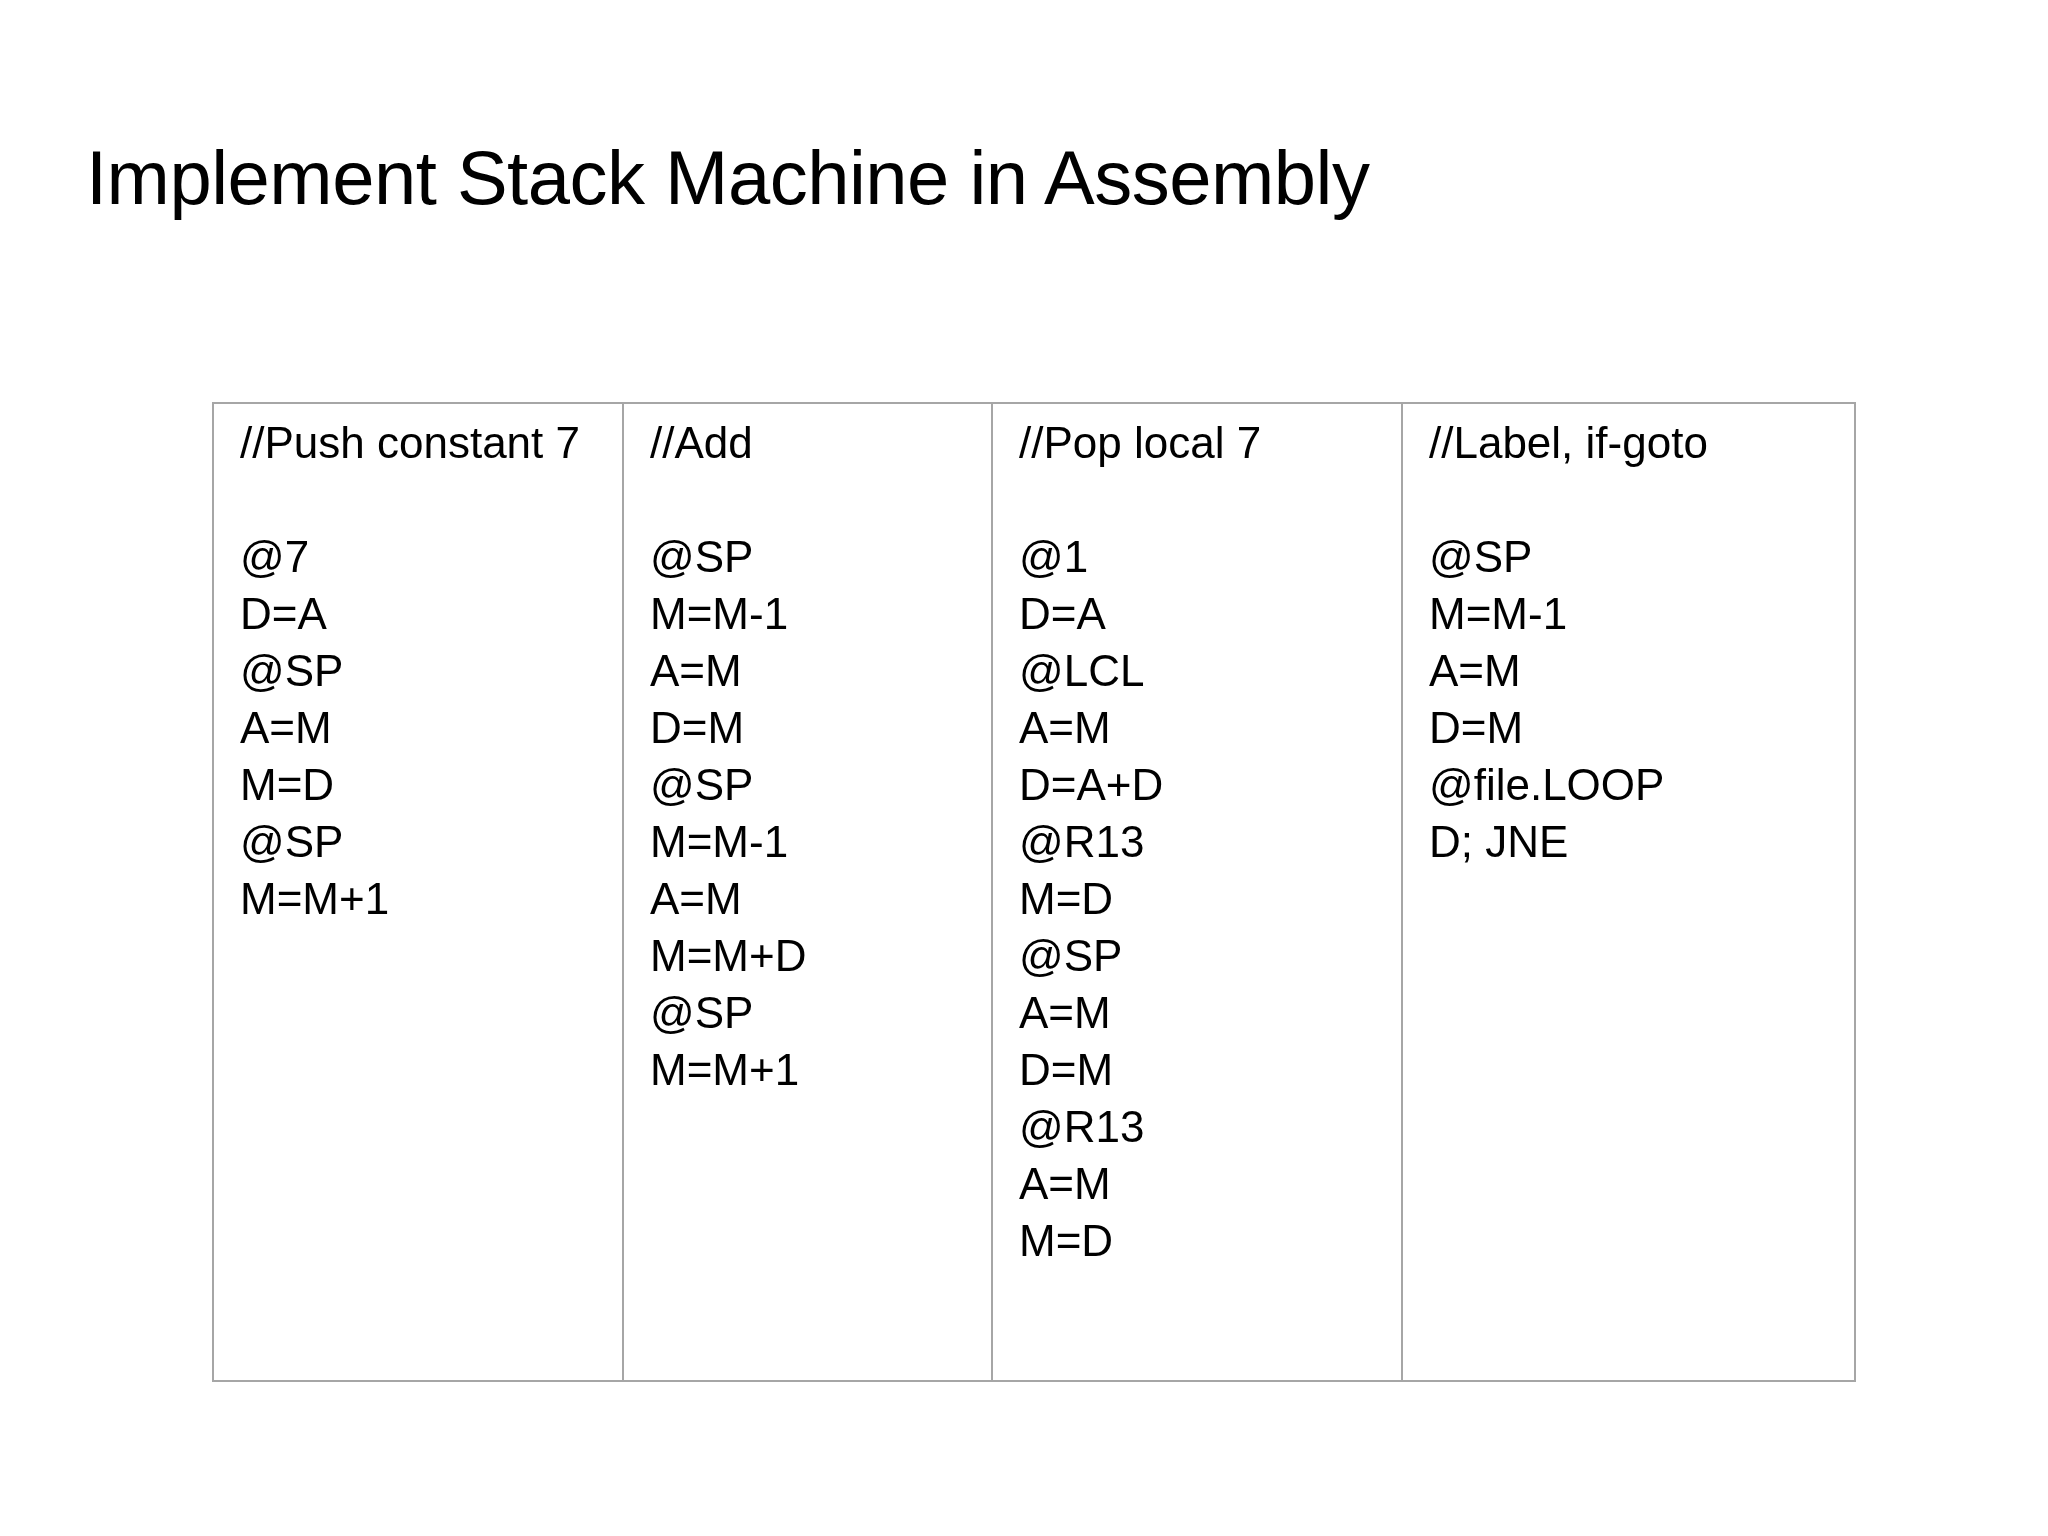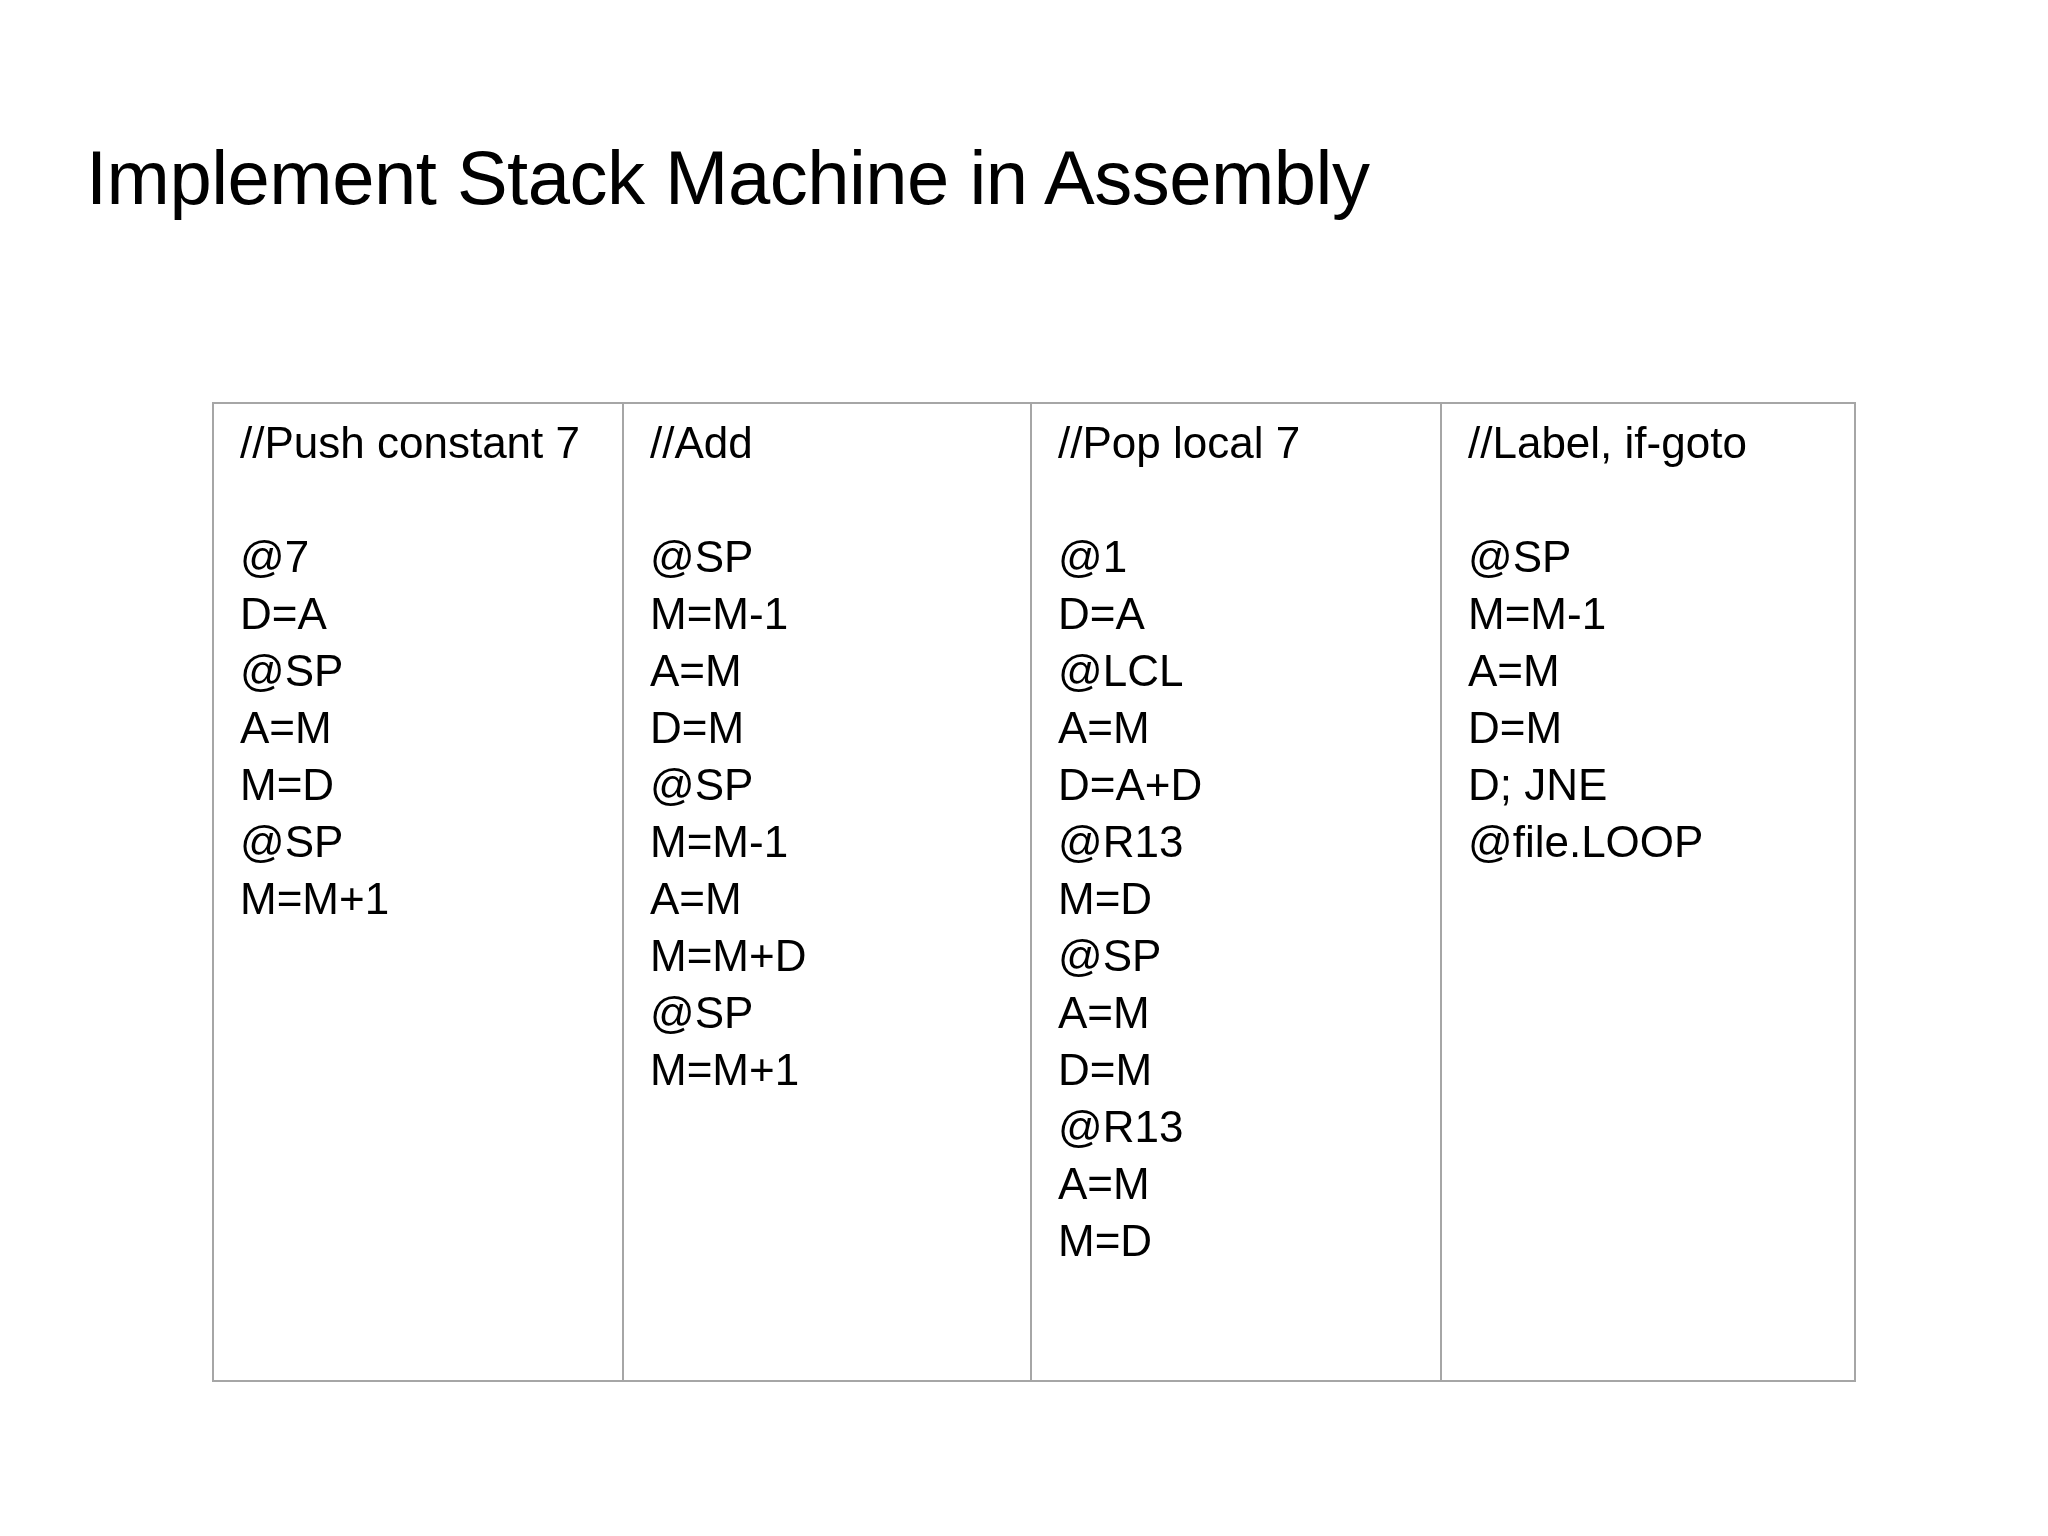--- a/index.html
+++ b/index.html
@@ -47,21 +47,21 @@
     flex: 0 0 auto;
     box-sizing: border-box;
     border-right: 2px solid #a6a6a6;
     padding: 10px 0 0 26px;
     overflow: hidden;
   }
   .code-col:last-child {
     border-right: none;
   }
   .col-w-1 { width: 410px; }
-  .col-w-2 { width: 408px; }
+  .col-w-2 { width: 369px; }
   .col-w-3 { width: 410px; }
   .col-w-4 { width: 410px; }
   .code-line {
     font-size: 44px;
     line-height: 57px;
     height: 57px;
     white-space: pre;
     color: #000000;
   }
   .code-line.blank {
@@ -122,18 +122,18 @@
       <div class="code-line">M=D</div>
     </div>
 
     <div class="code-col col-w-4">
       <div class="code-line">//Label, if-goto</div>
       <div class="code-line blank">&nbsp;</div>
       <div class="code-line">@SP</div>
       <div class="code-line">M=M-1</div>
       <div class="code-line">A=M</div>
       <div class="code-line">D=M</div>
+      <div class="code-line">@file.LOOP</div>
       <div class="code-line">D; JNE</div>
-      <div class="code-line">@file.LOOP</div>
     </div>
 
   </div>
 </div>
 
 </body></html>

